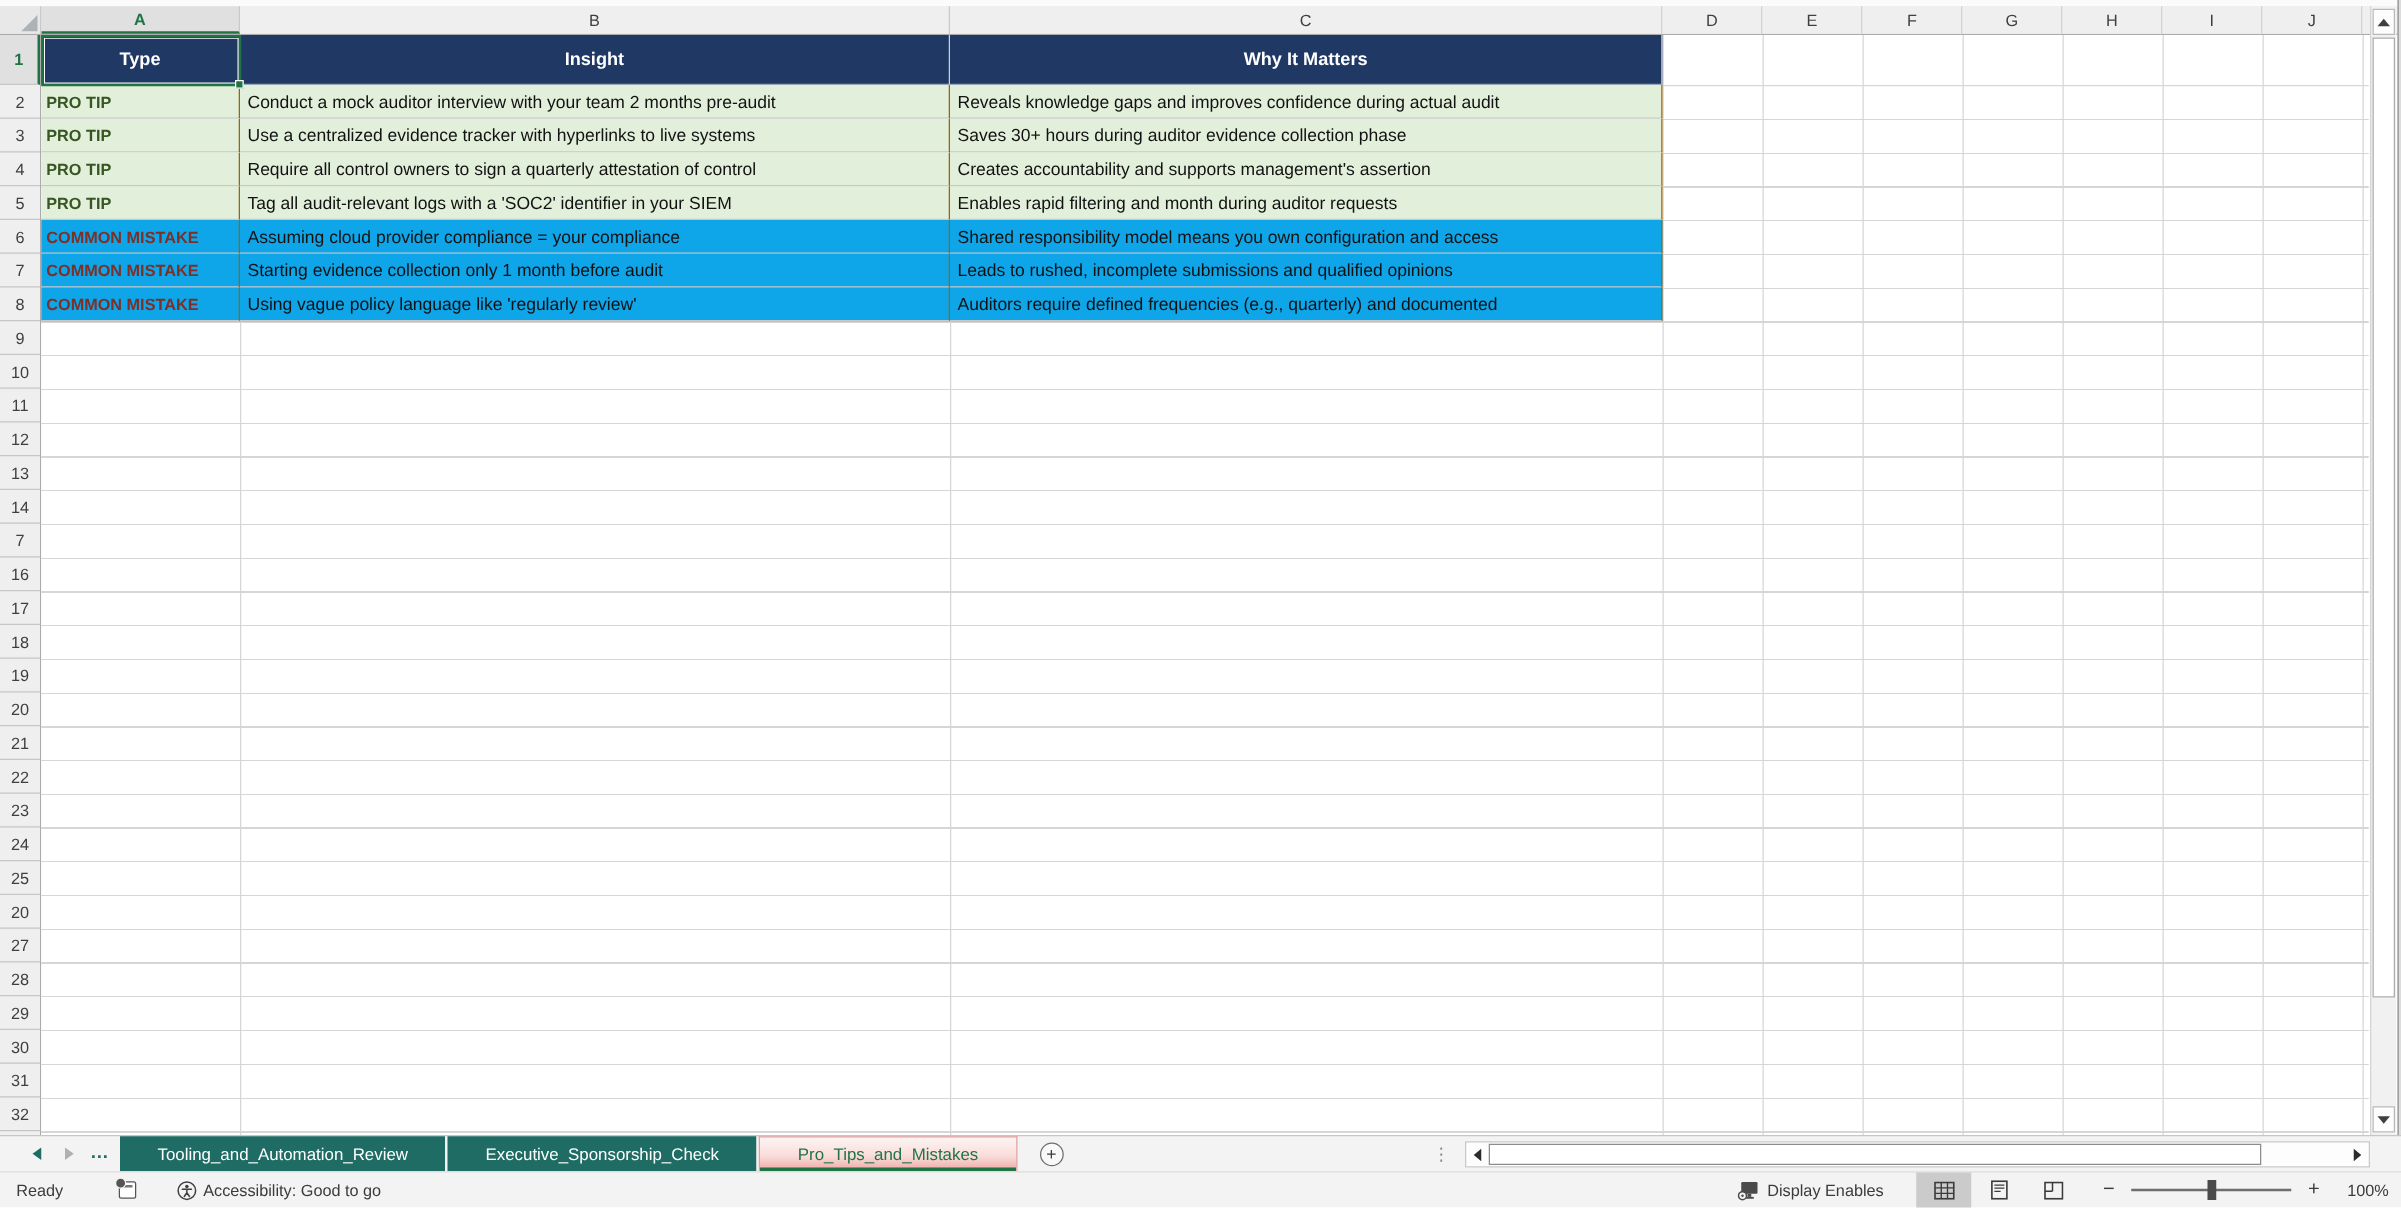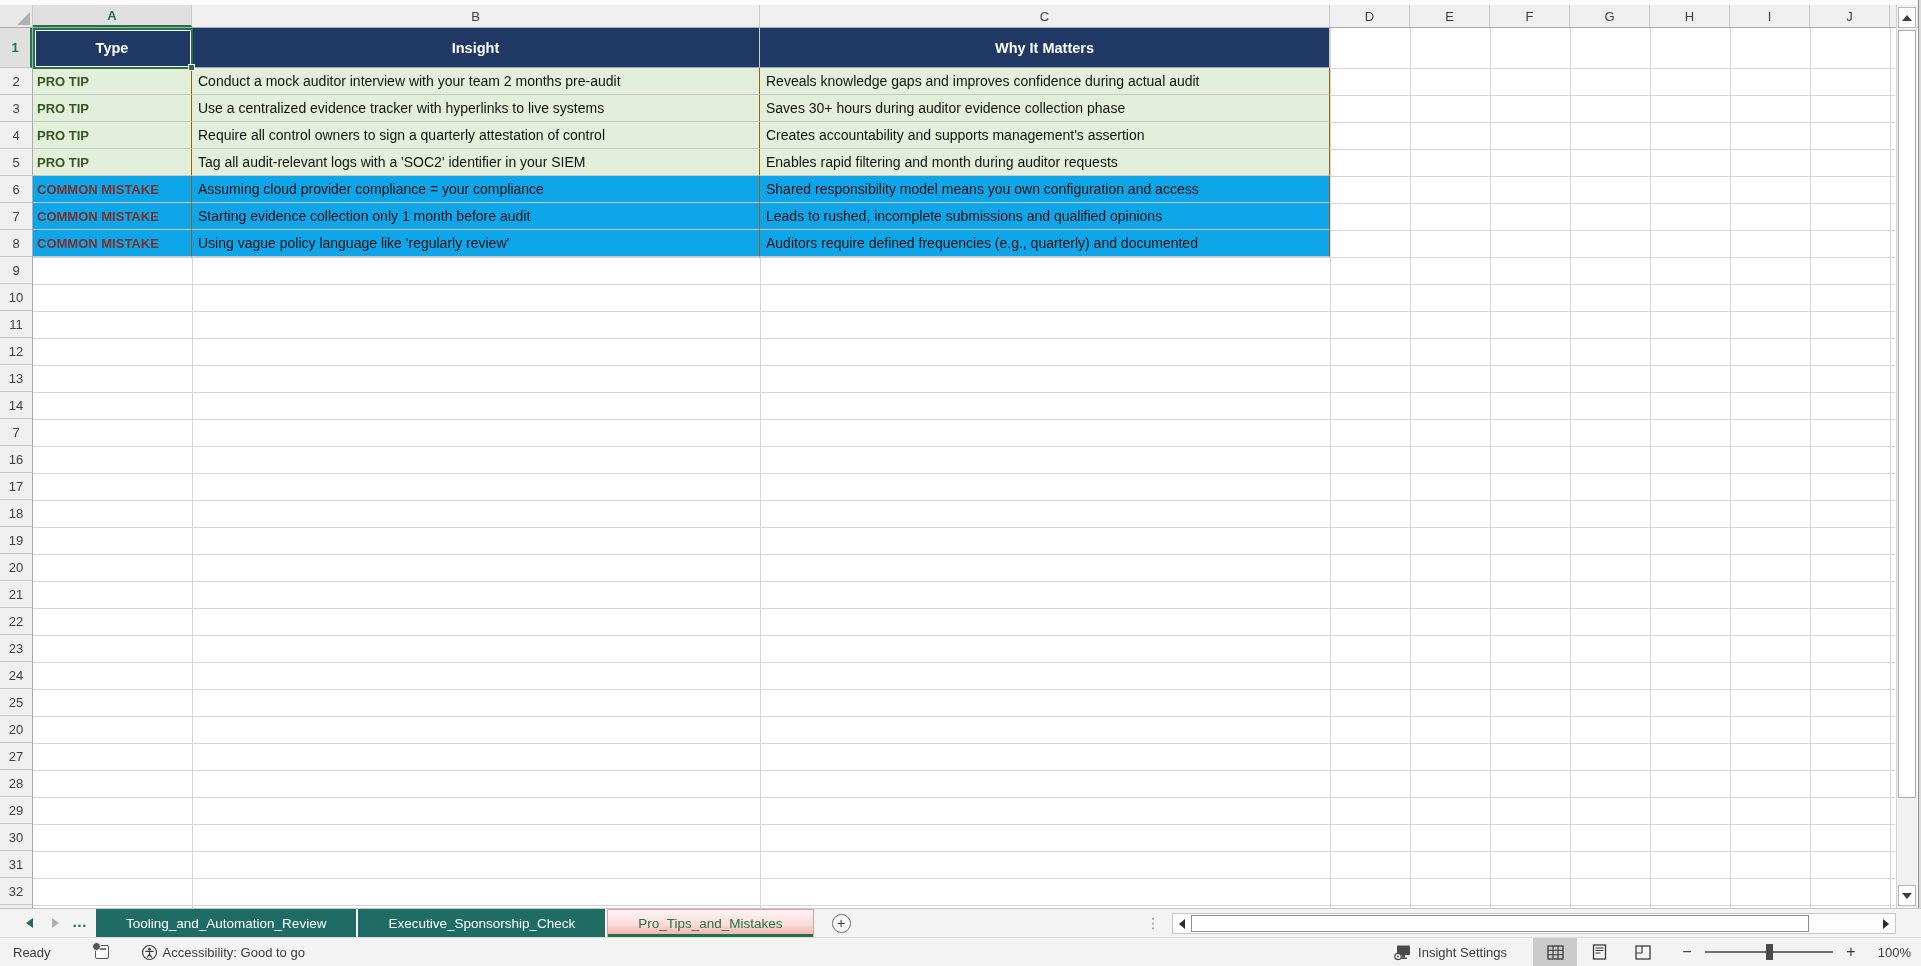--- a/index.html
+++ b/index.html
@@ -298,21 +298,21 @@
 
     <span class="sb-right">
       <span class="sb-disp">
         <svg width="18" height="17" viewBox="0 0 18 17">
           <rect x="3" y="1.5" width="13" height="9.5" rx="1" fill="#4A4A4A"></rect>
           <rect x="8" y="11" width="3" height="2.5" fill="#4A4A4A"></rect>
           <rect x="6" y="13.5" width="7" height="1.5" fill="#4A4A4A"></rect>
           <circle cx="4" cy="12.5" r="3.2" fill="#F3F3F3" stroke="#4A4A4A" stroke-width="1.2"></circle>
           <circle cx="4" cy="12.5" r="1" fill="#4A4A4A"></circle>
         </svg>
-        <span>Insight Settings</span>
+        <span>Display Enables</span>
       </span>
       <span class="viewbtns">
         <span class="viewbtn selected">
           <svg width="17" height="15" viewBox="0 0 17 15">
             <rect x="1" y="1" width="15" height="13" fill="none" stroke="#3B3B3B" stroke-width="1.3"></rect>
             <path d="M1 5.3 H16 M1 9.7 H16 M6 1 V14 M11 1 V14" stroke="#3B3B3B" stroke-width="1.1" fill="none"></path>
           </svg>
         </span>
         <span class="viewbtn">
           <svg width="15" height="16" viewBox="0 0 15 16">

